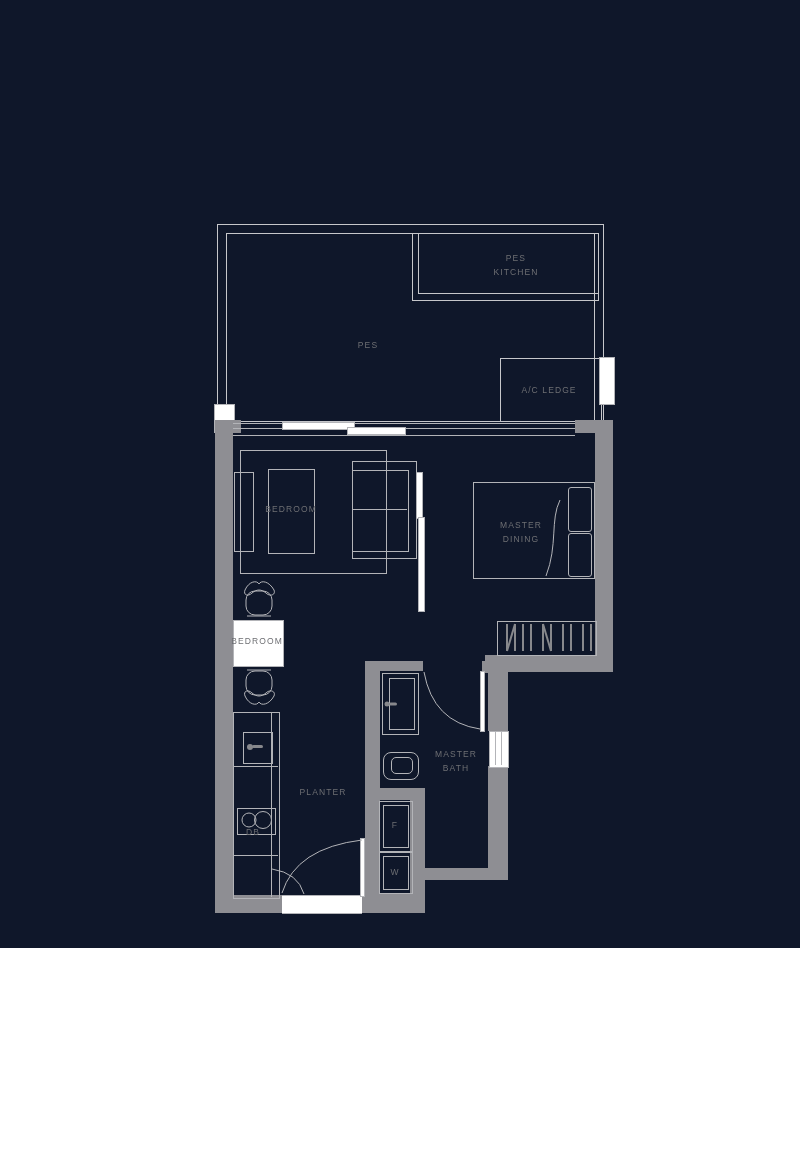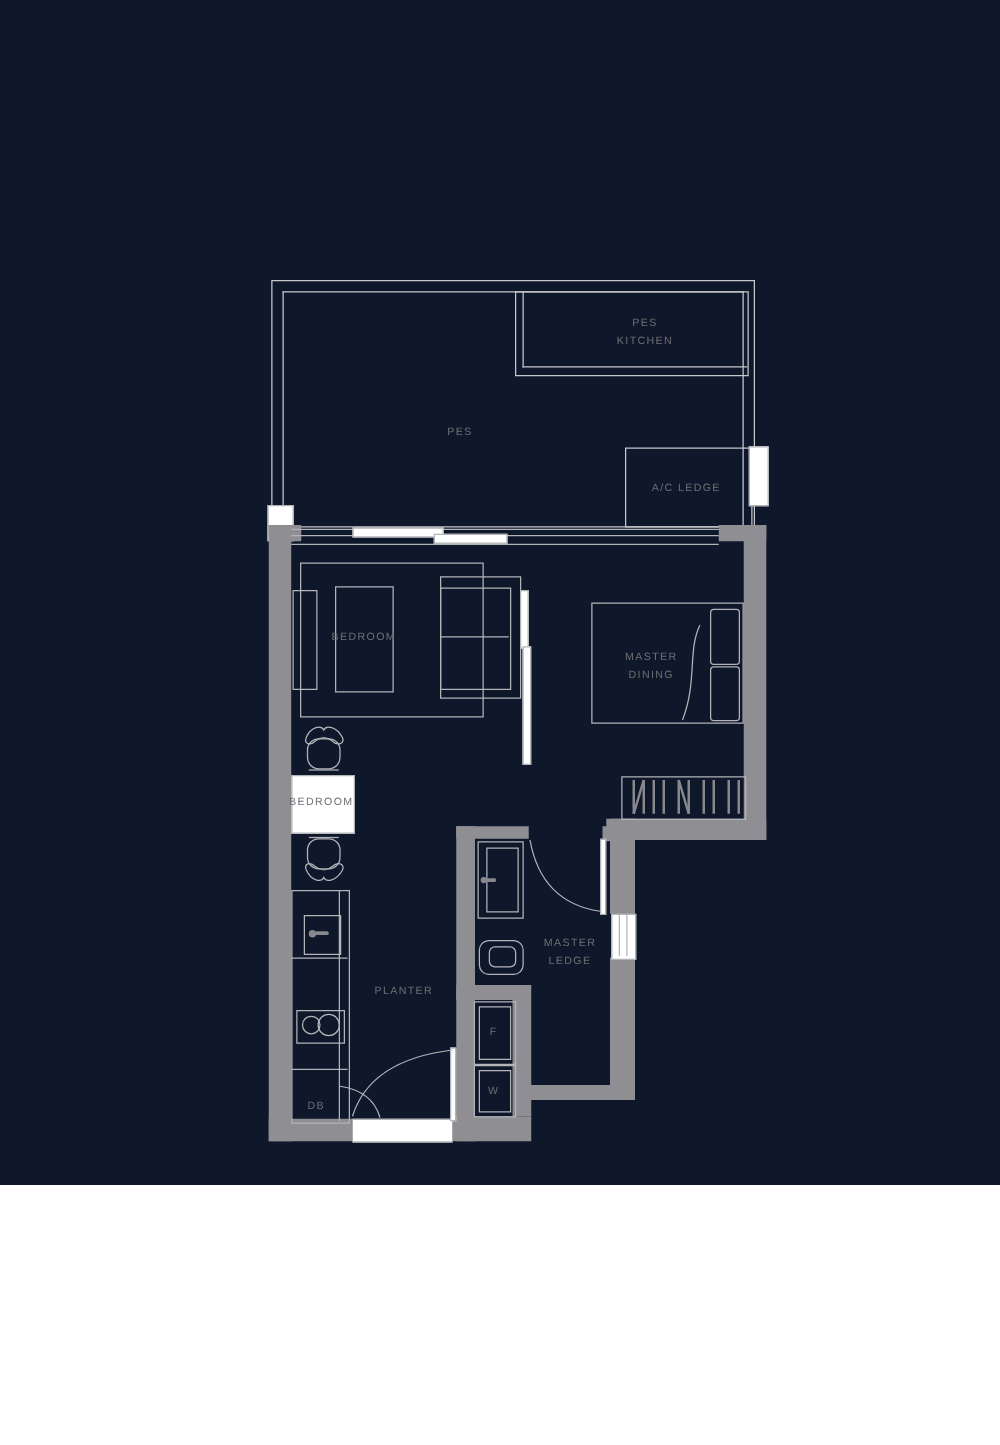--- a/index.html
+++ b/index.html
@@ -155,25 +155,25 @@
     <span>DINING</span>
   </div>
   <div class="lbl" style="left:257px;top:641px;">
     <span>BEDROOM</span>
   </div>
   <div class="lbl" style="left:323px;top:792px;">
     <span>PLANTER</span>
   </div>
   <div class="lbl" style="left:456px;top:761px;">
     <span>MASTER</span>
-    <span>LEDGE</span>
+    <span>BATH</span>
   </div>
   <div class="lbl" style="left:395px;top:825px;">
     <span>F</span>
   </div>
   <div class="lbl" style="left:395px;top:872px;">
     <span>W</span>
   </div>
-  <div class="lbl" style="left:253px;top:884px;">
+  <div class="lbl" style="left:253px;top:832px;">
     <span>DB</span>
   </div>
 
 </div>
 
 </body></html>

